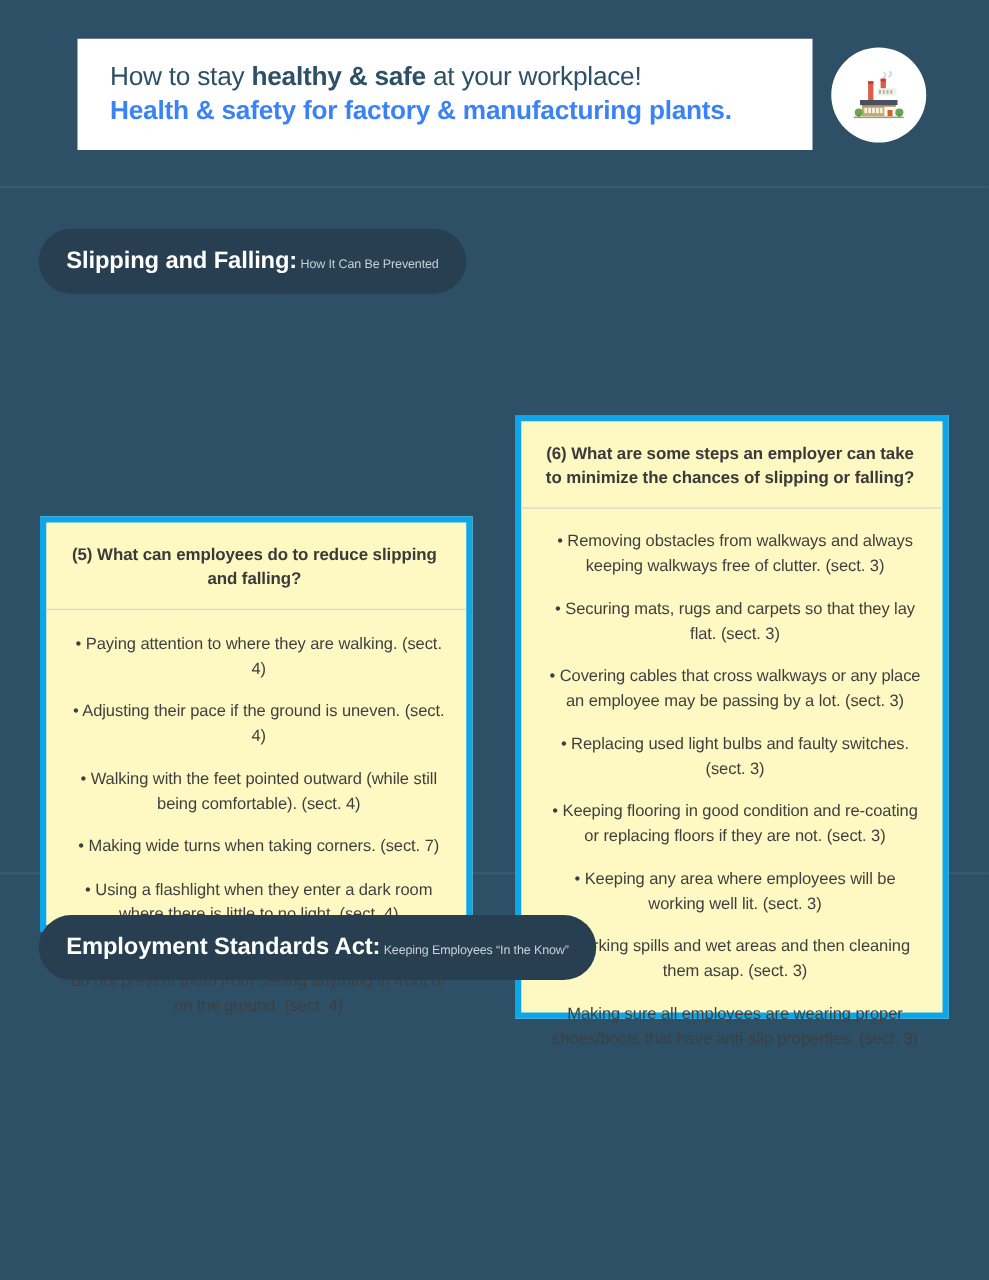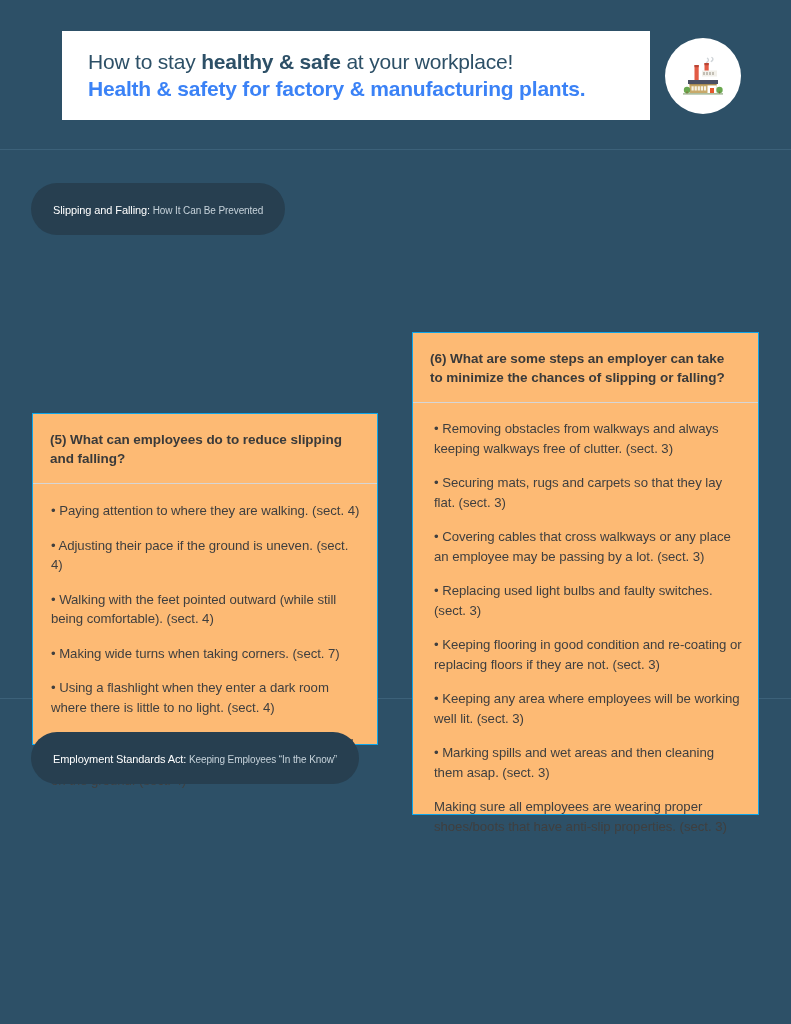--- a/index.html
+++ b/index.html
@@ -86,37 +86,38 @@
     background: #273f50;
     border-radius: 26px;
     height: 52px;
     line-height: 52px;
     padding: 0 22px 0 22px;
     margin-left: 31px;
     white-space: nowrap;
   }
   .pill-strong {
     color: #ffffff;
-    font-weight: 400;
-    font-size: 11px;
+    font-weight: 700;
+    font-size: 19px;
     letter-spacing: -0.1px;
   }
   .pill-light {
     color: #c6d2da;
     font-weight: 400;
     font-size: 10px;
     letter-spacing: -0.1px;
   }
 
   
   .card {
     position: absolute;
-    background: #fdba74;
-    border: 1px solid #0ea5e9;
-    box-sizing: border-box;
+    background: #fef9c3;
+    border: 5px solid #0ea5e9;
+    box-sizing: border-box;
+    text-align: center;
   }
   .card-head {
     padding: 16px 20px 15px 17px;
     border-bottom: 1px solid #d6d6d6;
   }
   .card-head-text {
     color: #3a3a3a;
     font-size: 13.5px;
     font-weight: 700;
     line-height: 19px;

